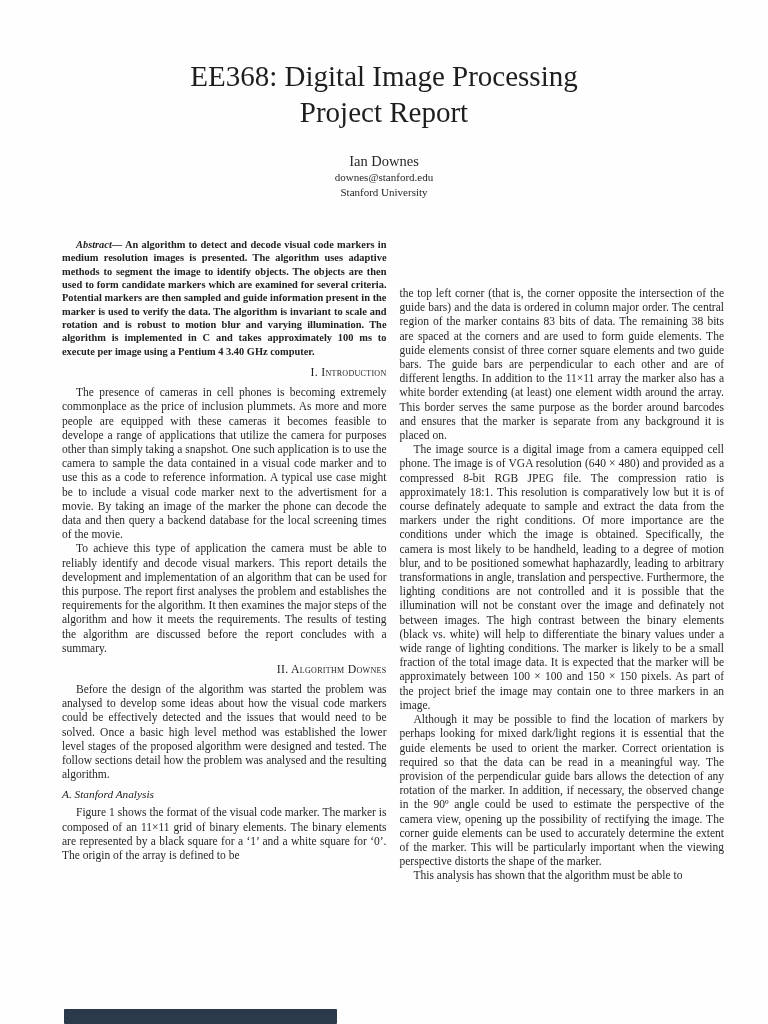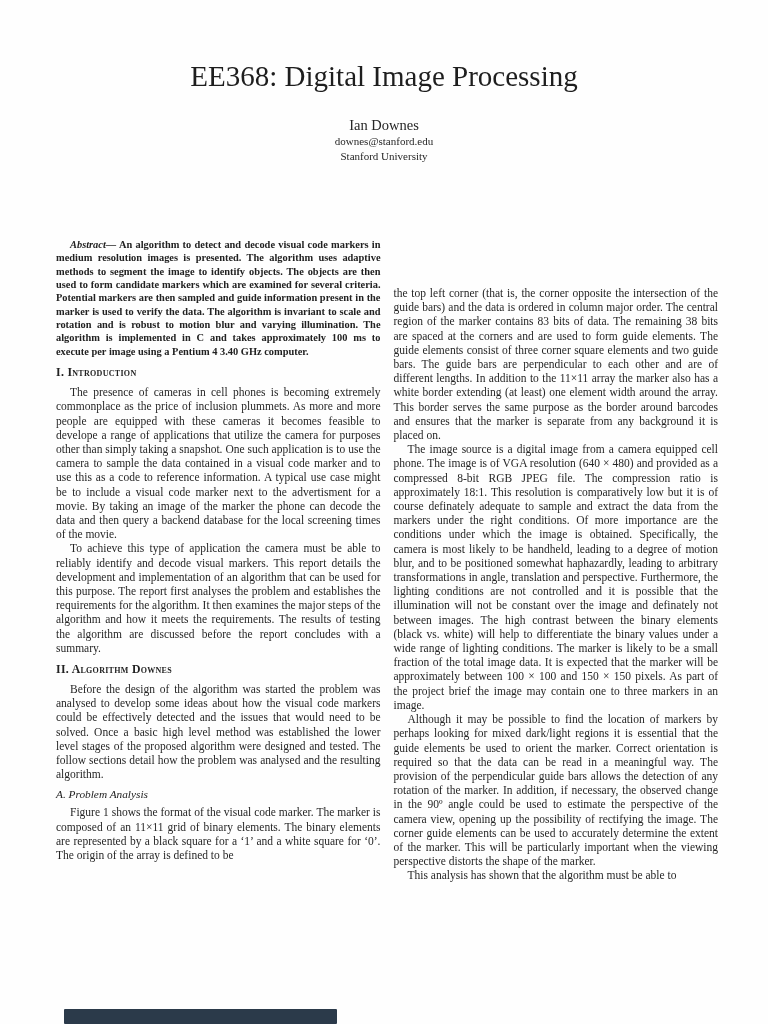--- a/index.html
+++ b/index.html
@@ -33,21 +33,21 @@
   .author-block {
     margin-top: 24px;
     line-height: 15.5px;
   }
   .author-name { font-size: 14.5px; }
   .author-email, .author-affil { font-size: 11px; }
 
   .columns {
     position: absolute;
     top: 238px;
-    left: 56px;
+    left: 62px;
     width: 662px;
     display: flex;
     gap: 13px;
   }
   .col {
     width: 325px;
     text-align: justify;
   }
   .col p {
     margin: 0;
@@ -63,24 +63,24 @@
     line-height: 13.35px !important;
     text-indent: 14px;
     color: #222222;
   }
   .abstract .abstract-label {
     font-style: italic;
   }
 
   .sec-heading {
     font-size: 11.8px;
-    font-weight: bold;
+    font-weight: normal;
     font-variant: small-caps;
     letter-spacing: 0.3px;
-    text-align: left;
+    text-align: right;
     margin: 7px 0 5px 0;
     color: #222222;
   }
   .subsec-heading {
     font-size: 11.3px;
     font-weight: normal;
     font-style: italic;
     text-align: left;
     margin: 7px 0 5px 0;
     color: #222222;
@@ -96,41 +96,42 @@
   }
 </style>
 </head>
 <body>
 
 <div class="page" style="background: rgb(254, 254, 254);">
 
   <header class="doc-header">
     <h1 class="doc-title">
       <span style="display:block">EE368: Digital Image Processing</span>
+      <span style="display:block">Project Report</span>
     </h1>
     <div class="author-block">
       <div class="author-name">Ian Downes</div>
       <div class="author-email">downes@stanford.edu</div>
       <div class="author-affil">Stanford University</div>
     </div>
   </header>
 
   <div class="columns">
 
     <div class="col">
       <p class="abstract"><span class="abstract-label">Abstract—</span> <span>An algorithm to detect and decode visual code markers in medium resolution images is presented. The algorithm uses adaptive methods to segment the image to identify objects. The objects are then used to form candidate markers which are examined for several criteria. Potential markers are then sampled and guide information present in the marker is used to verify the data. The algorithm is invariant to scale and rotation and is robust to motion blur and varying illumination. The algorithm is implemented in C and takes approximately 100 ms to execute per image using a Pentium 4 3.40 GHz computer.</span></p>
 
       <h2 class="sec-heading">I. Introduction</h2>
       <p class="indent">The presence of cameras in cell phones is becoming extremely commonplace as the price of inclusion plummets. As more and more people are equipped with these cameras it becomes feasible to develope a range of applications that utilize the camera for purposes other than simply taking a snapshot. One such application is to use the camera to sample the data contained in a visual code marker and to use this as a code to reference information. A typical use case might be to include a visual code marker next to the advertisment for a movie. By taking an image of the marker the phone can decode the data and then query a backend database for the local screening times of the movie.</p>
       <p class="indent">To achieve this type of application the camera must be able to reliably identify and decode visual markers. This report details the development and implementation of an algorithm that can be used for this purpose. The report first analyses the problem and establishes the requirements for the algorithm. It then examines the major steps of the algorithm and how it meets the requirements. The results of testing the algorithm are discussed before the report concludes with a summary.</p>
 
       <h2 class="sec-heading">II. Algorithm Downes</h2>
       <p class="indent">Before the design of the algorithm was started the problem was analysed to develop some ideas about how the visual code markers could be effectively detected and the issues that would need to be solved. Once a basic high level method was established the lower level stages of the proposed algorithm were designed and tested. The follow sections detail how the problem was analysed and the resulting algorithm.</p>
 
-      <h3 class="subsec-heading">A. Problem Analysis</h3>
+      <h3 class="subsec-heading">A. Stanford Analysis</h3>
       <p class="indent">Figure 1 shows the format of the visual code marker. The marker is composed of an 11×11 grid of binary elements. The binary elements are represented by a black square for a ‘1’ and a white square for ‘0’. The origin of the array is defined to be</p>
     </div>
 
     <div class="col">
       <p class="noindent">the top left corner (that is, the corner opposite the intersection of the guide bars) and the data is ordered in column major order. The central region of the marker contains 83 bits of data. The remaining 38 bits are spaced at the corners and are used to form guide elements. The guide elements consist of three corner square elements and two guide bars. The guide bars are perpendicular to each other and are of different lengths. In addition to the 11×11 array the marker also has a white border extending (at least) one element width around the array. This border serves the same purpose as the border around barcodes and ensures that the marker is separate from any background it is placed on.</p>
       <p class="indent">The image source is a digital image from a camera equipped cell phone. The image is of VGA resolution (640 × 480) and provided as a compressed 8-bit RGB JPEG file. The compression ratio is approximately 18:1. This resolution is comparatively low but it is of course definately adequate to sample and extract the data from the markers under the right conditions. Of more importance are the conditions under which the image is obtained. Specifically, the camera is most likely to be handheld, leading to a degree of motion blur, and to be positioned somewhat haphazardly, leading to arbitrary transformations in angle, translation and perspective. Furthermore, the lighting conditions are not controlled and it is possible that the illumination will not be constant over the image and definately not between images. The high contrast between the binary elements (black vs. white) will help to differentiate the binary values under a wide range of lighting conditions. The marker is likely to be a small fraction of the total image data. It is expected that the marker will be approximately between 100 × 100 and 150 × 150 pixels. As part of the project brief the image may contain one to three markers in an image.</p>
       <p class="indent">Although it may be possible to find the location of markers by perhaps looking for mixed dark/light regions it is essential that the guide elements be used to orient the marker. Correct orientation is required so that the data can be read in a meaningful way. The provision of the perpendicular guide bars allows the detection of any rotation of the marker. In addition, if necessary, the observed change in the 90º angle could be used to estimate the perspective of the camera view, opening up the possibility of rectifying the image. The corner guide elements can be used to accurately determine the extent of the marker. This will be particularly important when the viewing perspective distorts the shape of the marker.</p>
       <p class="indent">This analysis has shown that the algorithm must be able to</p>
     </div>
 

